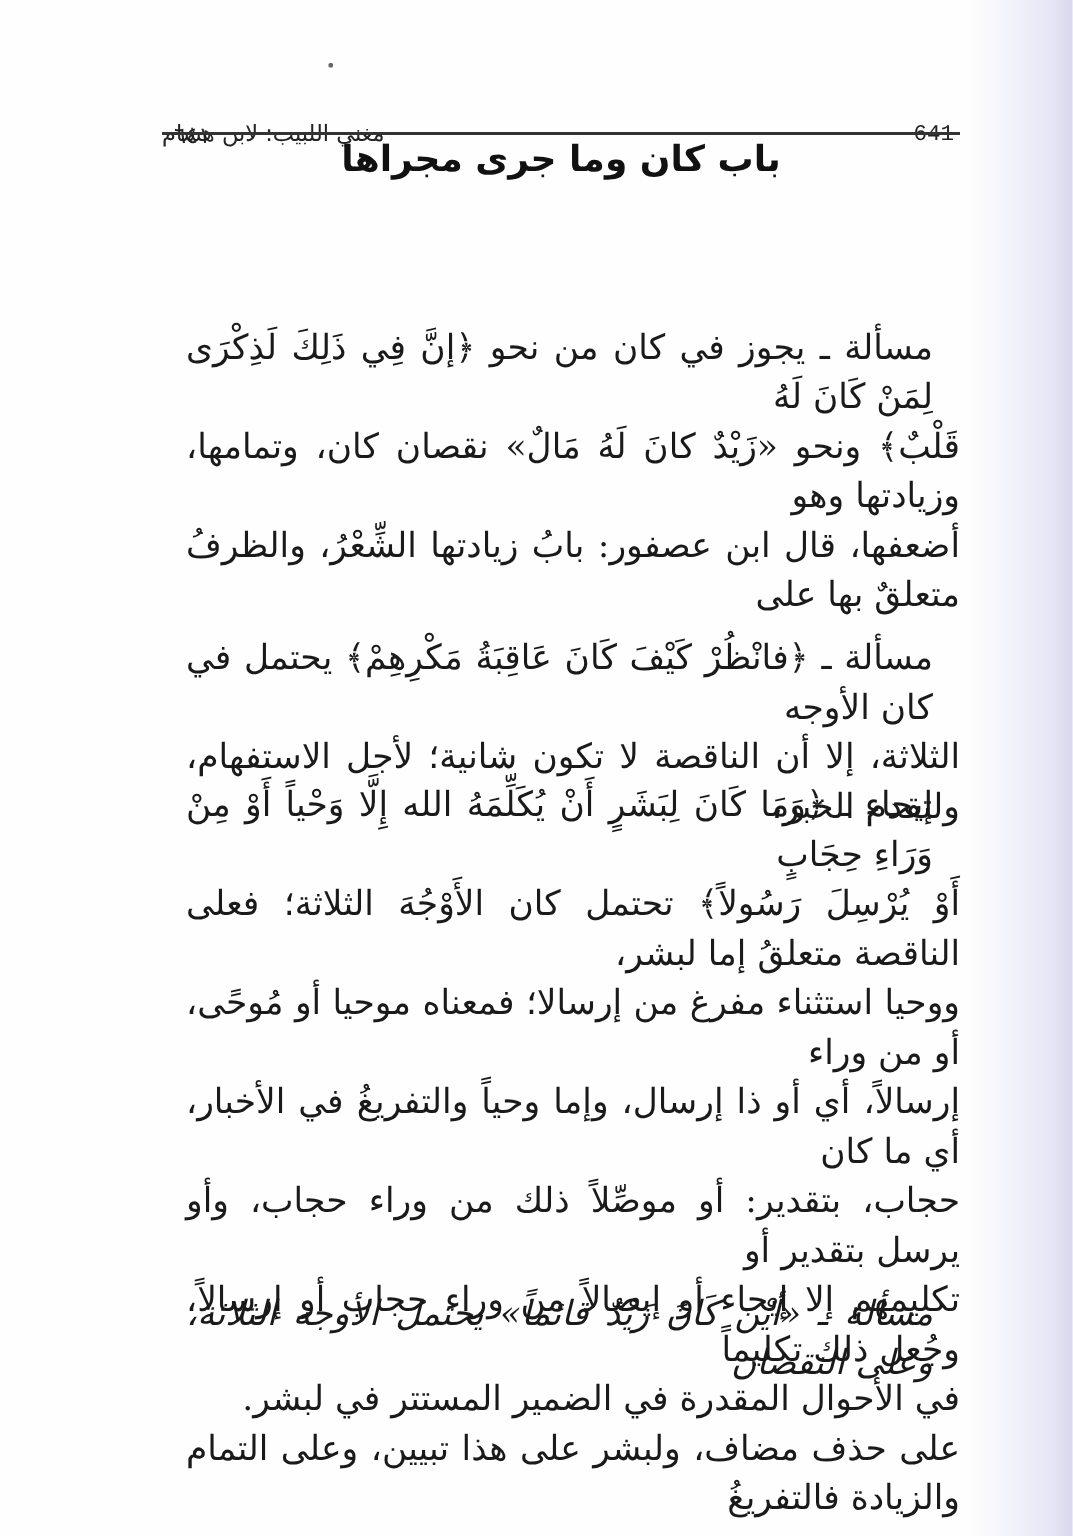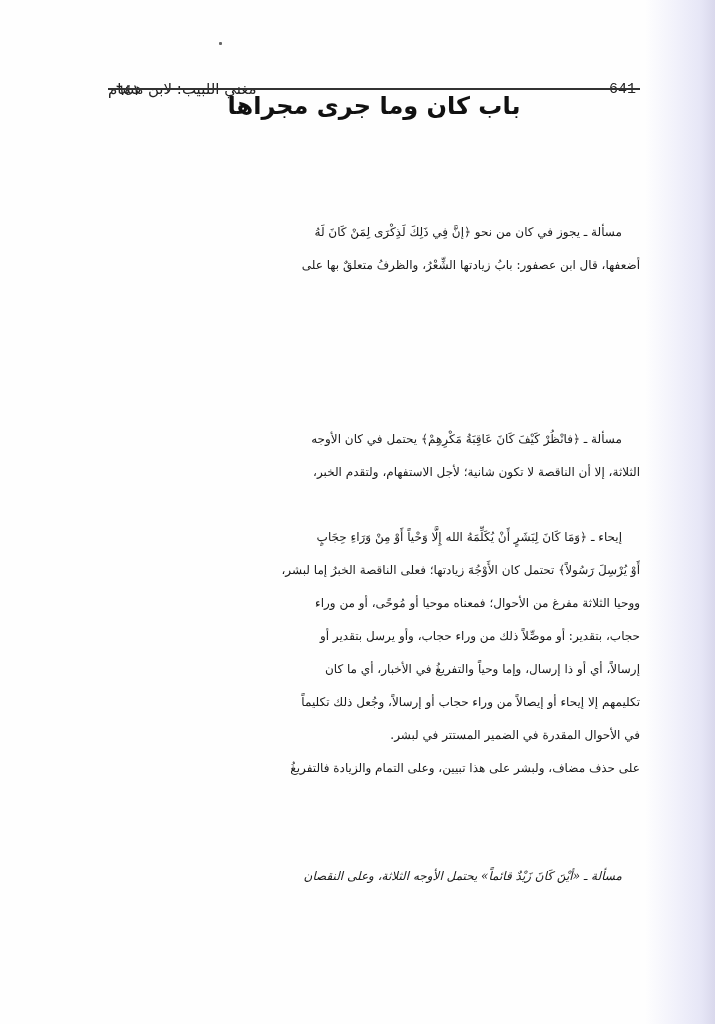--- a/index.html
+++ b/index.html
@@ -42,21 +42,21 @@
     font-family: "DejaVu Sans", sans-serif; font-weight: bold; font-size: 24px;
     color: #111; letter-spacing: 0.5px;
   }
   .body {
     position: absolute; left: 108px; width: 532px; top: 0;
     direction: rtl;
   }
   .para {
     position: absolute; left: 16px; right: 0;
     direction: rtl; text-align: justify; text-align-last: right;
-    font-size: 12px; line-height: 33px;
+    font-size: 23px; line-height: 33px;
   }
   .para .first { padding-right: 18px; }
 </style>
 </head>
 <body>
 
 <div class="edge-shade"></div>
 <div class="speck"></div>
 
 <div class="header">
@@ -65,34 +65,35 @@
   <span class="page-num-latin">641</span>
 </div>
 <div class="header-rule"></div>
 
 <div class="chapter-title">باب كان وما جرى مجراها</div>
 
 <div class="body">
 
   <div class="para" style="top:216px;">
     <div class="first">مسألة ـ يجوز في كان من نحو ﴿إنَّ فِي ذَلِكَ لَذِكْرَى لِمَنْ كَانَ لَهُ</div>
+    <div>قَلْبٌ﴾ ونحو «زَيْدٌ كانَ لَهُ مَالٌ» نقصان كان، وتمامها، وزيادتها وهو</div>
     <div>أضعفها، قال ابن عصفور: بابُ زيادتها الشِّعْرُ، والظرفُ متعلقٌ بها على</div>
   </div>
 
   <div class="para" style="top:423px;">
     <div class="first">مسألة ـ ﴿فانْظُرْ كَيْفَ كَانَ عَاقِبَةُ مَكْرِهِمْ﴾ يحتمل في كان الأوجه</div>
     <div>الثلاثة، إلا أن الناقصة لا تكون شانية؛ لأجل الاستفهام، ولتقدم الخبر،</div>
   </div>
 
   <div class="para" style="top:521px;">
     <div class="first">إيحاء ـ ﴿وَمَا كَانَ لِبَشَرٍ أَنْ يُكَلِّمَهُ الله إِلَّا وَحْياً أَوْ مِنْ وَرَاءِ حِجَابٍ</div>
-    <div>أَوْ يُرْسِلَ رَسُولاً﴾ تحتمل كان الأَوْجُهَ زيادتها؛ فعلى الناقصة الخبرُ إما لبشر،</div>
-    <div>ووحيا الثلاثة مفرغ من الأحوال؛ فمعناه موحيا أو مُوحًى، أو من وراء</div>
+    <div>أَوْ يُرْسِلَ رَسُولاً﴾ تحتمل كان الأَوْجُهَ الثلاثة؛ فعلى الناقصة متعلقُ إما لبشر،</div>
+    <div>ووحيا استثناء مفرغ من إرسالا؛ فمعناه موحيا أو مُوحًى، أو من وراء</div>
+    <div>إرسالاً، أي أو ذا إرسال، وإما وحياً والتفريغُ في الأخبار، أي ما كان</div>
     <div>حجاب، بتقدير: أو موصِّلاً ذلك من وراء حجاب، وأو يرسل بتقدير أو</div>
-    <div>إرسالاً، أي أو ذا إرسال، وإما وحياً والتفريغُ في الأخبار، أي ما كان</div>
     <div>تكليمهم إلا إيحاء أو إيصالاً من وراء حجاب أو إرسالاً، وجُعل ذلك تكليماً</div>
     <div>في الأحوال المقدرة في الضمير المستتر في لبشر.</div>
     <div>على حذف مضاف، ولبشر على هذا تبيين، وعلى التمام والزيادة فالتفريغُ</div>
   </div>
 
   <div class="para" style="top:860px;font-style:italic;">
     <div class="first">مسألة ـ «أيْنَ كَانَ زَيْدٌ قائماً» يحتمل الأوجه الثلاثة، وعلى النقصان</div>
   </div>
 </div>
 

